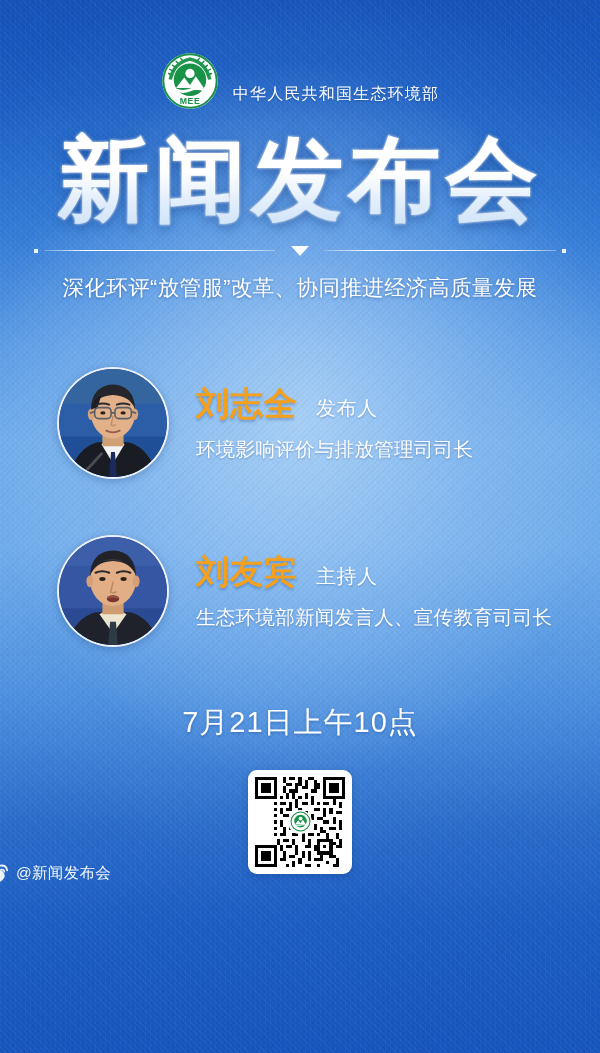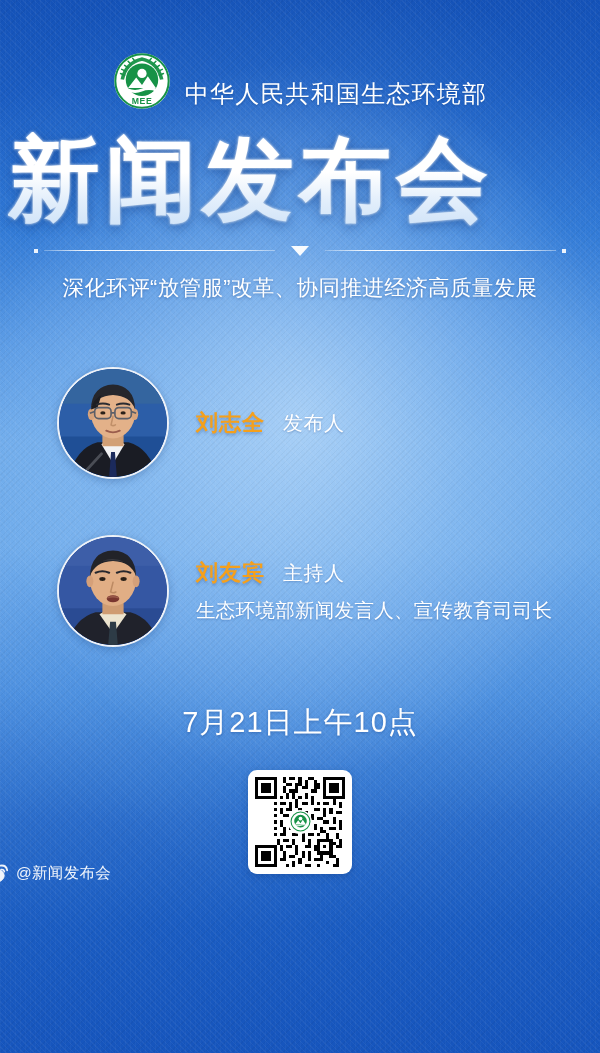--- a/index.html
+++ b/index.html
@@ -33,30 +33,30 @@
 
   
   .header{
     display:flex; align-items:center; justify-content:center;
     gap:14px;
     padding-top:52px;
   }
   .mee-logo{ width:58px; height:58px; flex:0 0 58px; display:block; }
   .ministry-name{
     color:#ffffff;
-    font-size:24px;
+    font-size:16px;
     letter-spacing:1.2px;
     font-weight:400;
     text-shadow:0 1px 2px rgba(10,50,110,0.35);
     white-space:nowrap;
     margin-top:26px;
   }
 
   
-  .title-wrap{ text-align:left; margin-top:22px;padding-left:8px; }
+  .title-wrap{ text-align:center; margin-top:22px; }
   .main-title{
     display:inline-block;
     font-size:92px;
     font-weight:bold;
     line-height:1.04;
     letter-spacing:5px;
     color:#ffffff;
     background:linear-gradient(180deg,#ffffff 0%,#ffffff 42%,#e2eefb 72%,#cfe3f8 100%);
     -webkit-background-clip:text;
     background-clip:text;
@@ -116,21 +116,21 @@
     position:relative;
     box-shadow:0 2px 8px rgba(10,46,104,0.28);
     background:#2e5fa8;
   }
   .avatar svg{ display:block; width:100%; height:100%; }
 
   .speaker-info{ margin-left:27px; }
   .speaker-line1{ display:flex; align-items:baseline; }
   .speaker-name{
     color:#f5a01c;
-    font-size:22px;
+    font-size:33px;
     font-weight:bold;
     letter-spacing:1px;
     text-shadow:0 2px 3px rgba(20,60,130,0.32);
   }
   .speaker-role{
     color:#ffffff;
     font-size:20px;
     font-weight:normal;
     margin-left:18px;
     letter-spacing:0.5px;
@@ -306,20 +306,21 @@
             <path d="M22 112 L44 88" stroke="#4a4d55" stroke-width="3" stroke-linecap="round"></path>
             <circle cx="21" cy="112" r="5" fill="#2e3138"></circle>
           </g>
         </svg>
       </div>
       <div class="speaker-info">
         <div class="speaker-line1">
           <span class="speaker-name">刘志全</span>
           <span class="speaker-role">发布人</span>
         </div>
+        <div class="speaker-title">环境影响评价与排放管理司司长</div>
       </div>
     </div>
 
     <div class="speaker">
       <div class="avatar">
         <svg viewBox="0 0 112 112" aria-hidden="true">
           <defs>
             <clipPath id="c2">
                 <circle cx="56" cy="56" r="56"></circle>
               </clipPath>

